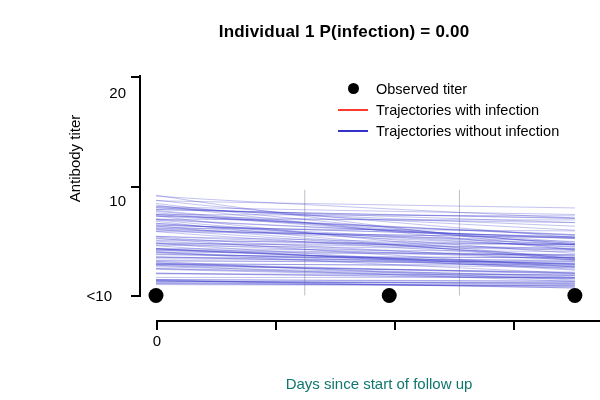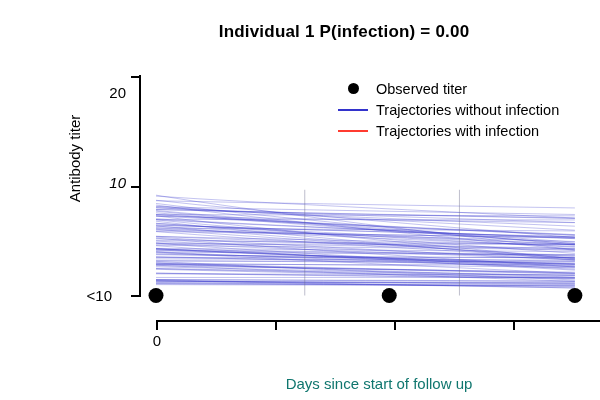--- a/index.html
+++ b/index.html
@@ -259,21 +259,21 @@
   </svg>
 
   <div id="y-axis-line"></div>
   <div id="x-axis-line"></div>
 
   <div class="y-tick" style="top:76px;"></div>
   <div class="y-tick" style="top:186px;"></div>
   <div class="y-tick" style="top:295px;"></div>
 
   <div class="y-tick-label" style="top:84px; right:auto; left:40px; width:42px;">20</div>
-  <div class="y-tick-label" style="top:174px; right:auto; left:40px; width:42px;font-style:italic;">10</div>
+  <div class="y-tick-label" style="top:192px; right:auto; left:40px; width:42px;">10</div>
   <div class="y-tick-label" style="top:287px; right:auto; left:16px; width:52px;">&lt;10</div>
 
   <div class="x-tick" style="left:112px;"></div>
   <div class="x-tick" style="left:231px;"></div>
   <div class="x-tick" style="left:350px;"></div>
   <div class="x-tick" style="left:469px;"></div>
 
   <div class="x-tick-label" style="left:83px;">0</div>
 
   <div id="y-axis-label">Antibody titer</div>
@@ -281,25 +281,25 @@
 
   <div id="legend">
     <div class="legend-row">
       <span class="legend-key">
           <span class="legend-dot"></span>
         </span>
       <span class="legend-text">Observed titer</span>
     </div>
     <div class="legend-row">
       <span class="legend-key">
+          <span class="legend-line" id="legend-line-inf" style="background: rgb(255, 59, 48);"></span>
+        </span>
+      <span class="legend-text">Trajectories with infection</span>
+    </div>
+    <div class="legend-row">
+      <span class="legend-key">
           <span class="legend-line" id="legend-line-noinf" style="background: rgb(51, 51, 204);"></span>
         </span>
       <span class="legend-text">Trajectories without infection</span>
     </div>
-    <div class="legend-row">
-      <span class="legend-key">
-          <span class="legend-line" id="legend-line-inf" style="background: rgb(255, 59, 48);"></span>
-        </span>
-      <span class="legend-text">Trajectories with infection</span>
-    </div>
   </div>
 
 </div>
 
 </body></html>

